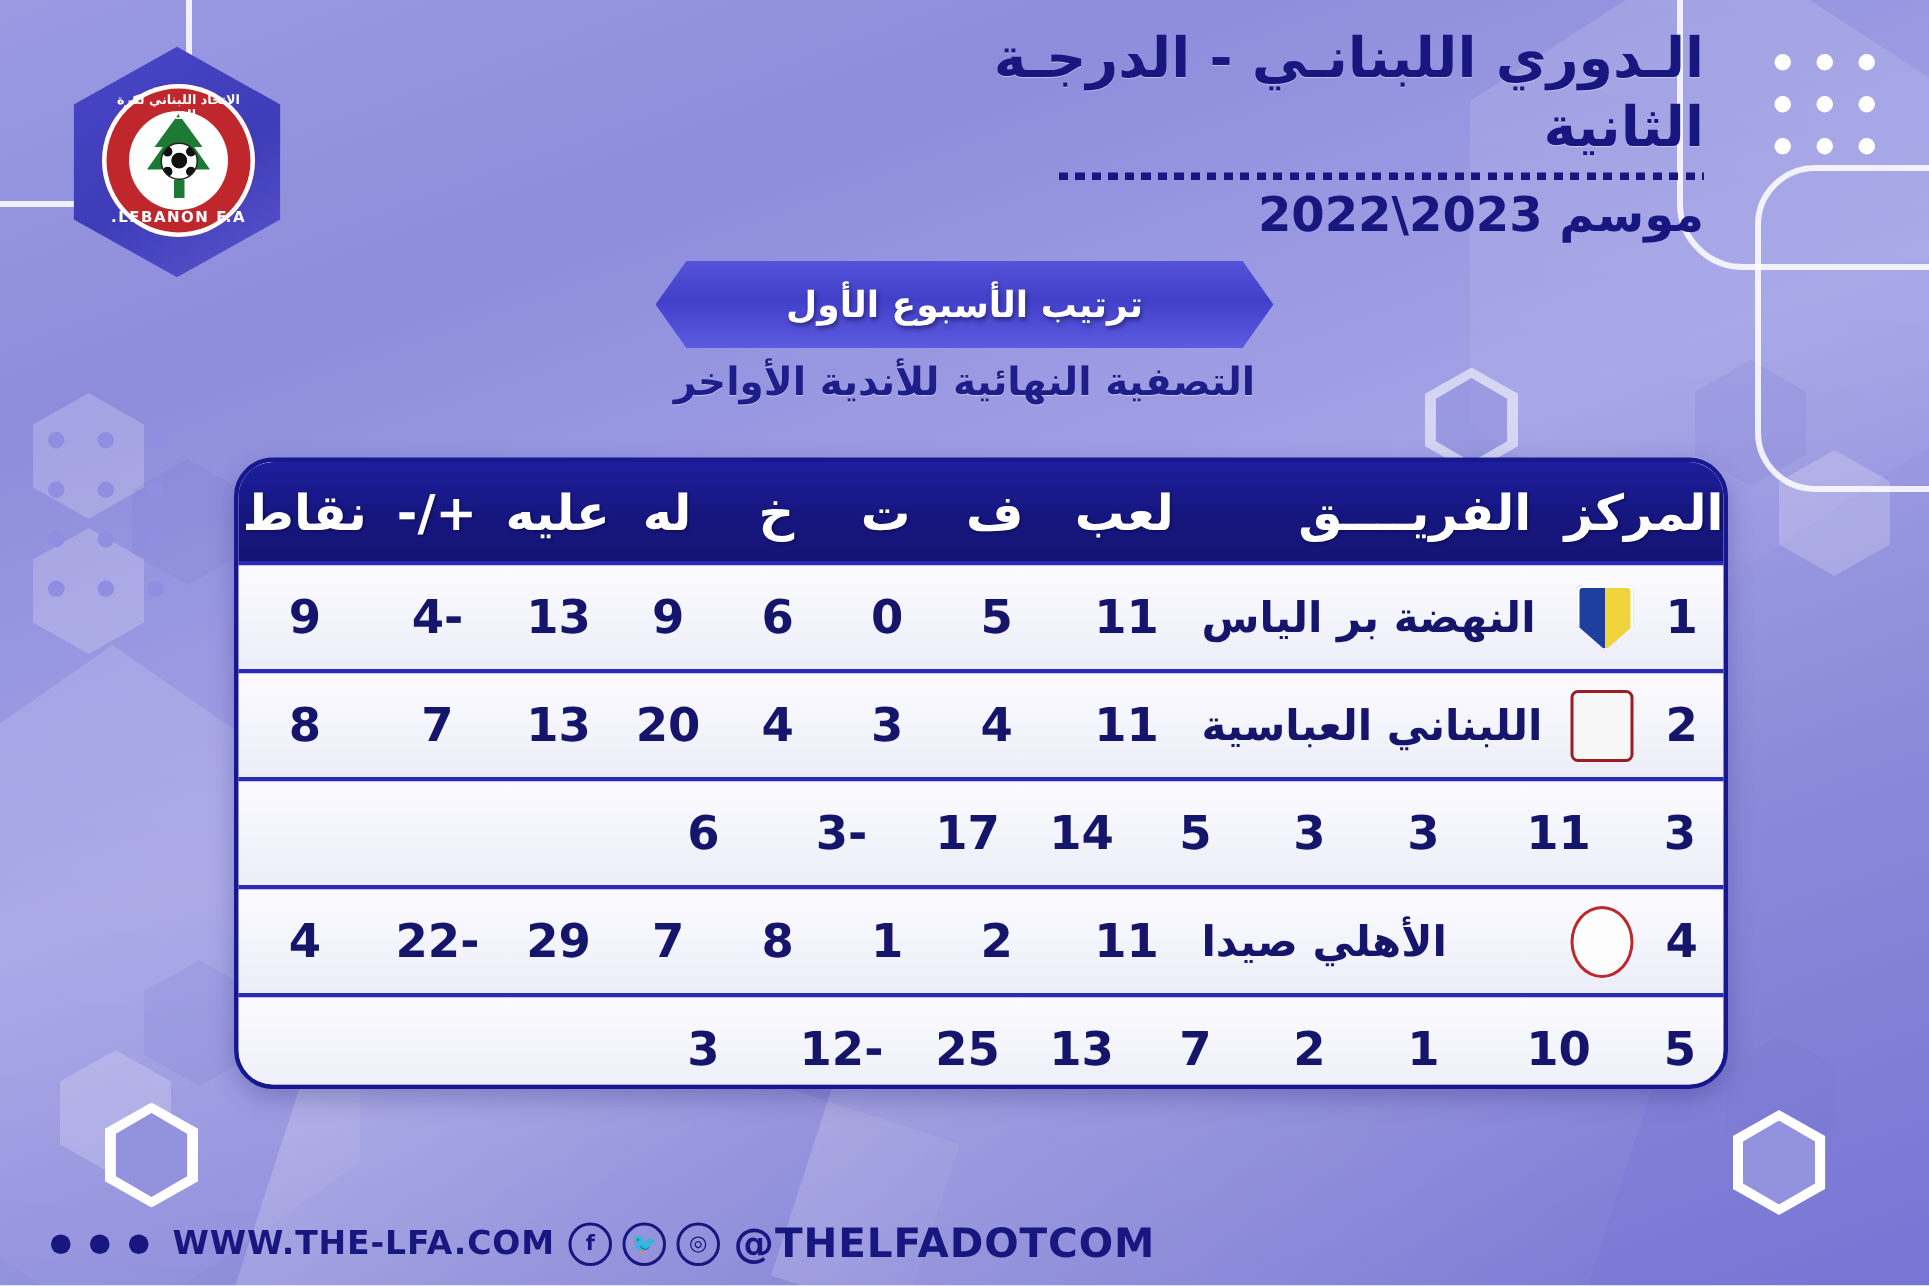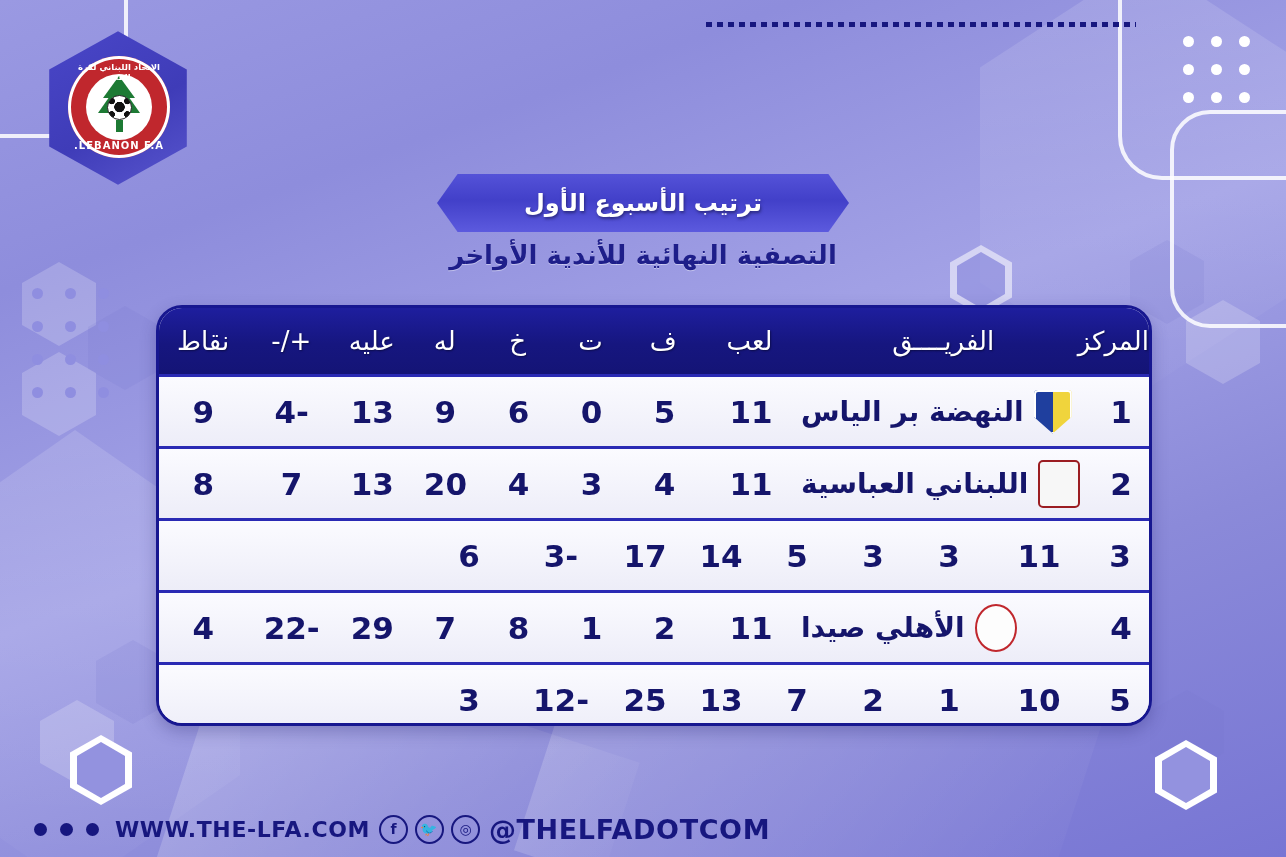--- a/index.html
+++ b/index.html
@@ -218,22 +218,22 @@
   }
   .thead {
     height: 66px;
     background: linear-gradient(180deg, #1e1e9e 0%, #16167f 55%, #141476 100%);
     display: flex;
     align-items: center;
     border-bottom: 3px solid #2a2ab4;
   }
   .thead .cell {
     color: #ffffff;
-    font-size: 26px;
-    font-weight: 400;
+    font-size: 33px;
+    font-weight: 700;
     text-align: center;
     text-shadow: 1px 1px 2px rgba(0,0,0,.4);
   }
   .row {
     height: 69px;
     display: flex;
     align-items: center;
     border-bottom: 3px solid #2a2ab4;
     background: linear-gradient(180deg, #fbfbff 0%, #ededf8 100%);
   }
@@ -254,21 +254,21 @@
   .c-pts   { width: 92px; }
 
   .team-name {
     font-size: 28px;
     font-weight: 800;
     color: #15156b;
     white-space: nowrap;
   }
   .team-wrap{
     display:flex; align-items:center; gap:10px;
-    width:100%; justify-content:flex-end;
+    width:100%; justify-content:space-between;
   }
 
   
   .club {
     width: 38px; height: 44px;
     flex: 0 0 auto;
     position: relative;
     border-radius: 4px;
   }
   .club.shield {
@@ -379,21 +379,23 @@
         <div class="cedar2"></div>
         <div class="trunk"></div>
         <div class="ball"></div>
       </div>
       <div class="crest-txt-top">الاتحاد اللبناني لكرة القدم</div>
       <div class="crest-txt-bot">LEBANON F.A.</div>
     </div>
   </div>
 
   <div class="title-block">
+    <div class="league-title">الـدوري اللبنانـي - الدرجـة الثانية</div>
     <div class="dash-rule"></div>
+    <div class="season">موسم 2023\2022</div>
   </div>
 
   <div class="ribbon">
     <span>ترتيب الأسبوع الأول</span>
   </div>
   <div class="subtitle">التصفية النهائية للأندية الأواخر</div>
 
   <div class="table-card">
 
     <div class="thead">

